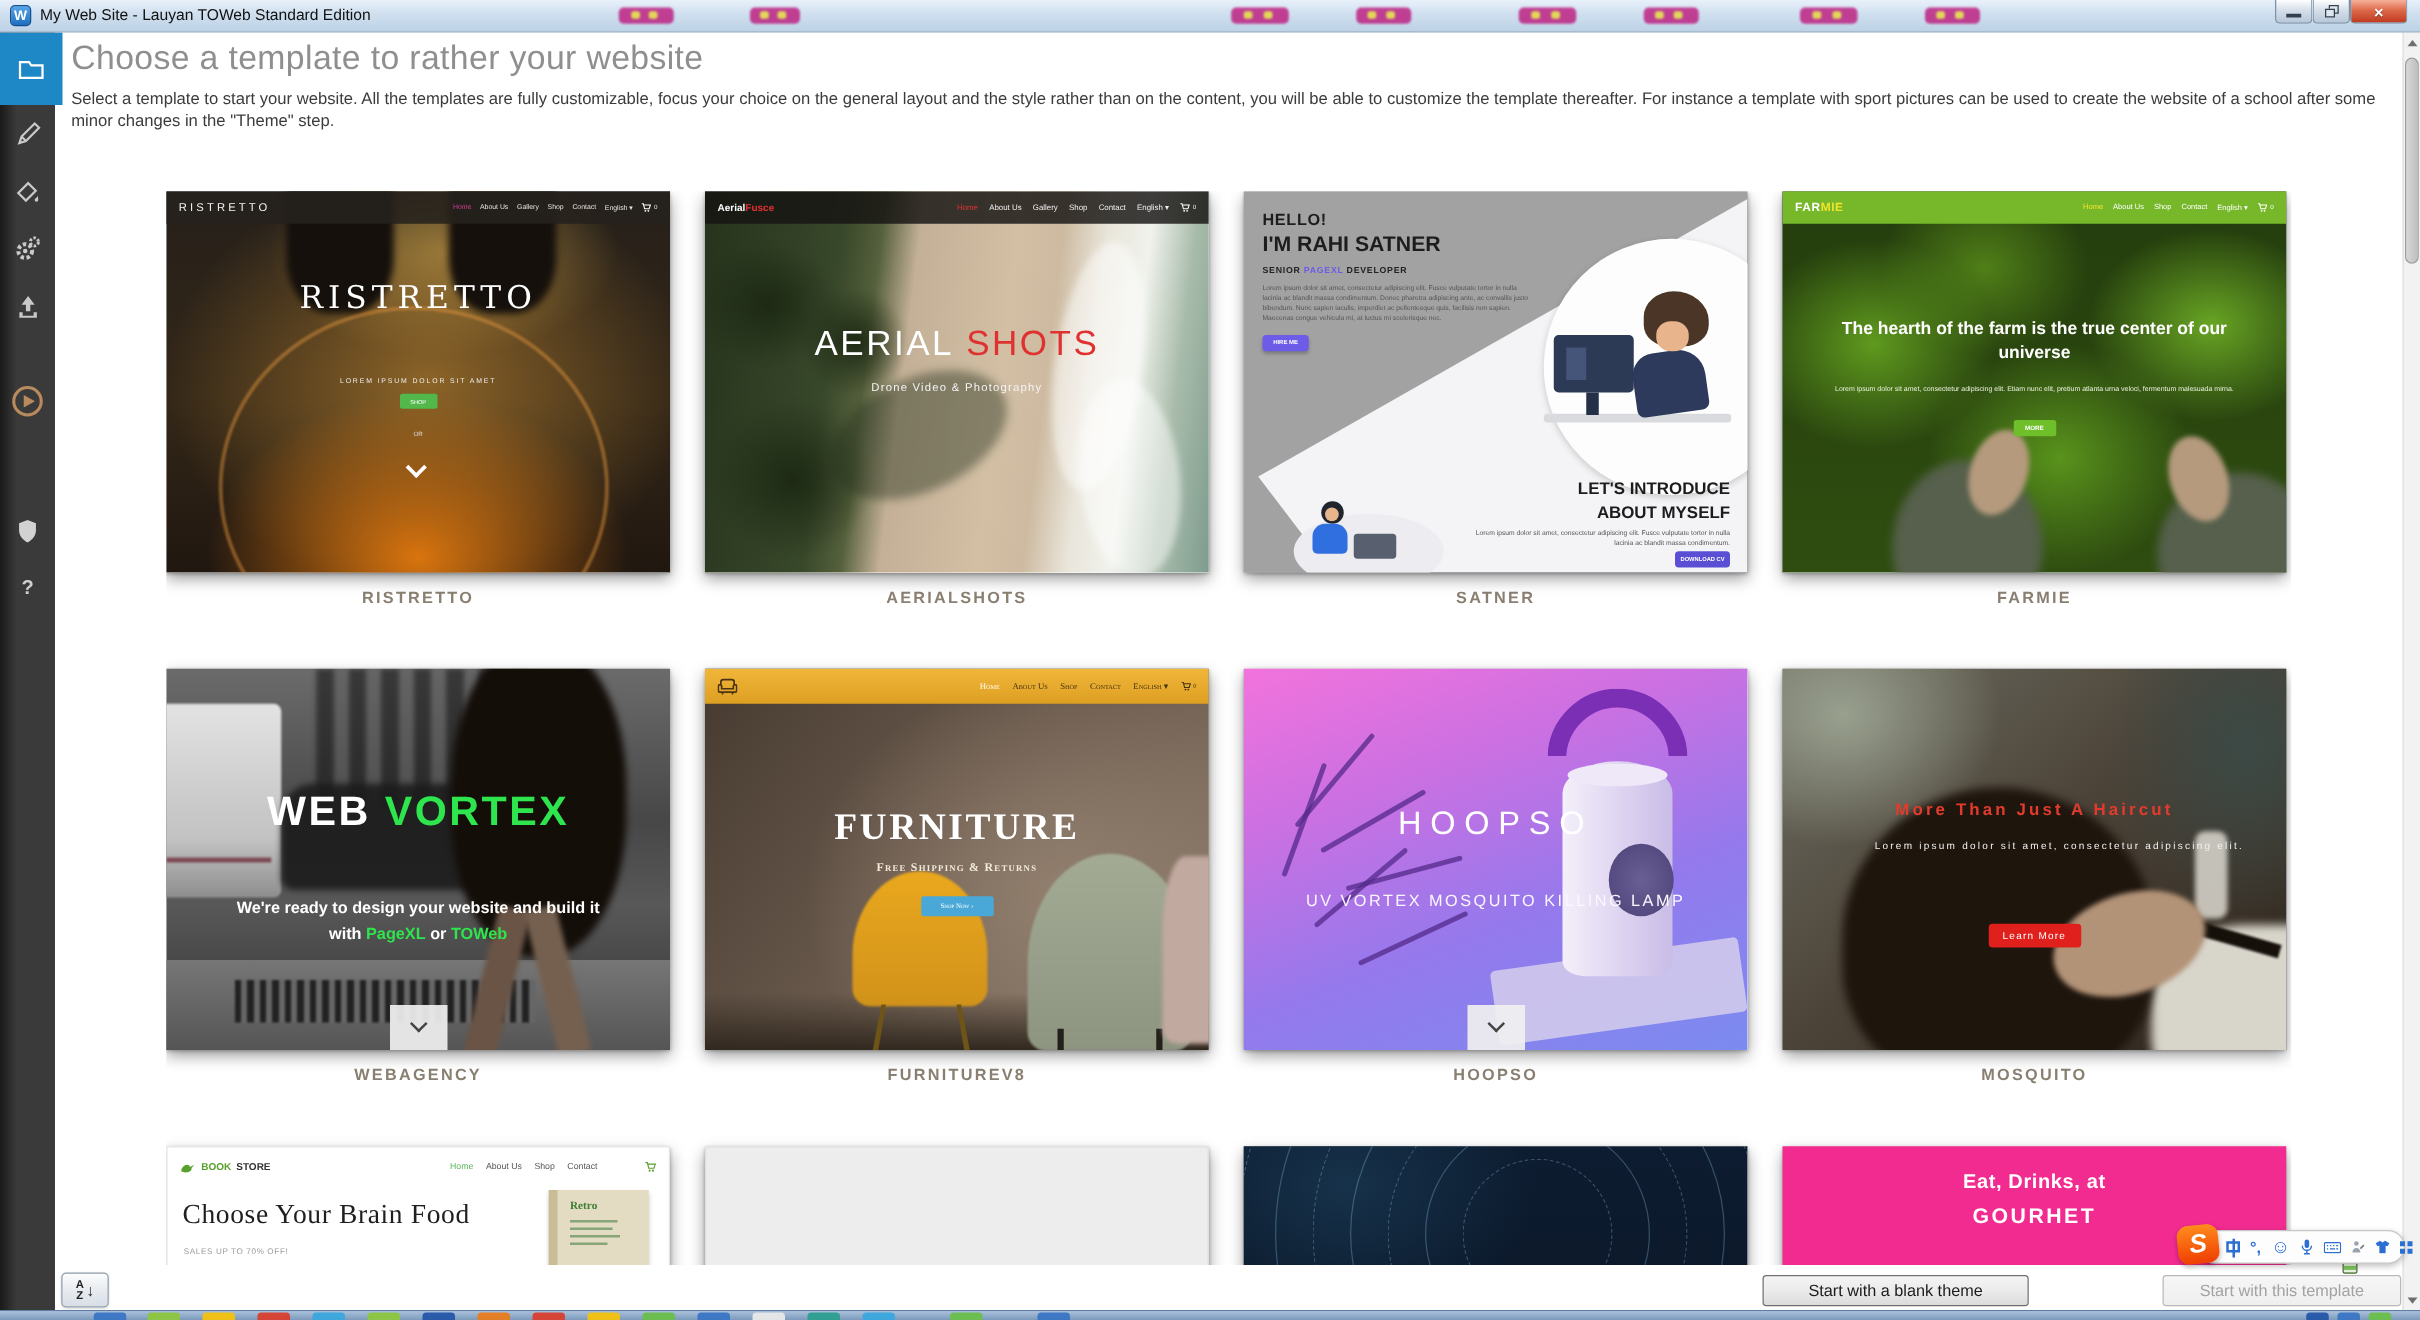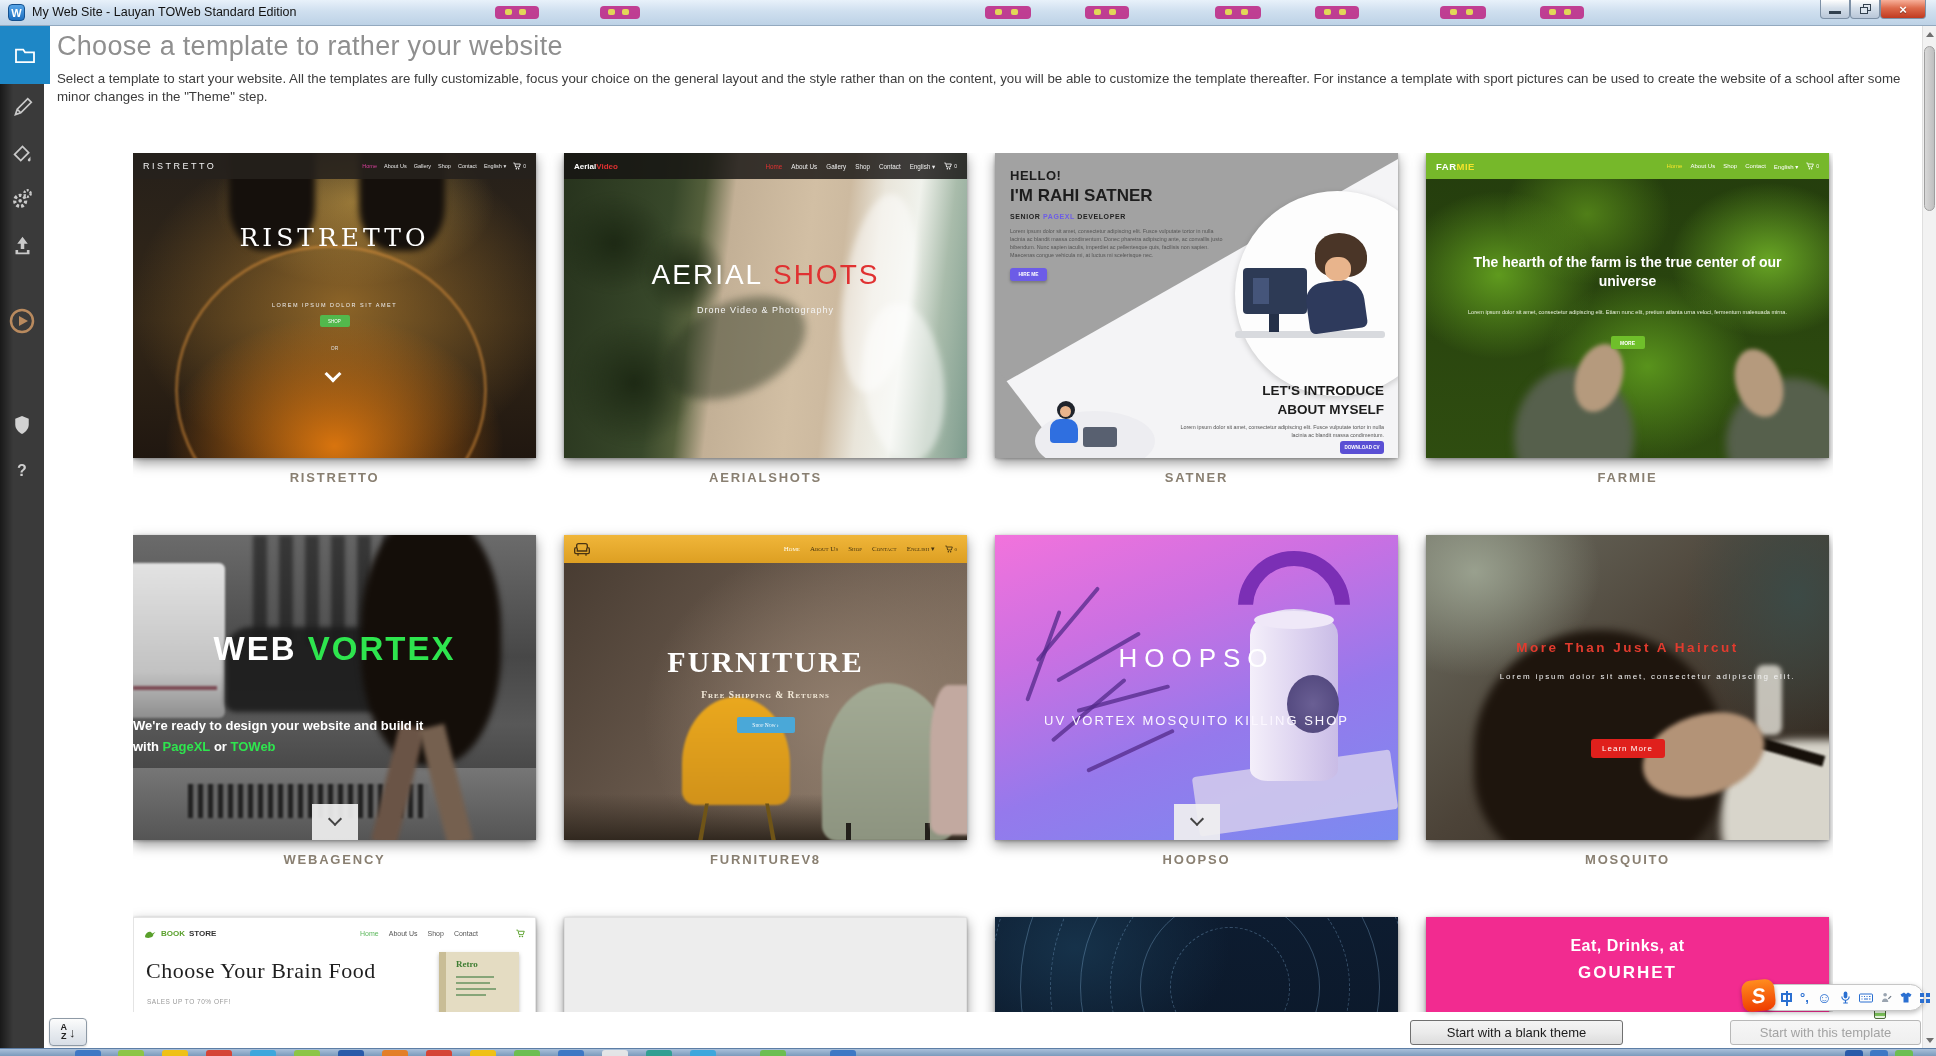--- a/index.html
+++ b/index.html
@@ -134,21 +134,21 @@
   .web-truck:after { content:""; position:absolute; left:8px; bottom:28px; width:84px; height:4px; background:#7c4a54; }
   .web-car { left:92px; top:92px; width:215px; height:85px; background:#1c1c1c; border-radius:26px 40px 10px 10px; filter:blur(2.5px); opacity:.9; }
   .web-walk { left:0; right:0; bottom:0; height:72px; background:linear-gradient(#767676,#555); }
   .web-grate { left:55px; bottom:22px; width:240px; height:34px;
     background:repeating-linear-gradient(90deg,#222 0 5px,#666 5px 10px); filter:blur(1px); }
   .web-fig { left:228px; top:-20px; width:140px; height:250px; background:#140e09; border-radius:45%; filter:blur(3px); }
   .web-leg1 { left:252px; top:190px; width:26px; height:120px; background:#6a5446; transform:rotate(14deg); filter:blur(2px); }
   .web-leg2 { left:300px; top:190px; width:26px; height:120px; background:#75604f; transform:rotate(-14deg); filter:blur(2px); }
   .web-title { top:95px; left:0; right:0; text-align:center; font-size:33px; font-weight:800; color:#fff; letter-spacing:2px; z-index:5; }
   .web-title b { color:#2ee54e; }
-  .web-sub { top:180px; left:0; right:0; font-size:13px; font-weight:bold; color:#fff; line-height:21px; z-index:5; }
+  .web-sub { top:180px; left:0; right:0; text-align:center; font-size:13px; font-weight:bold; color:#fff; line-height:21px; z-index:5; }
   .web-sub b { color:#2ee54e; }
 
   
   .t-fur { background:radial-gradient(280px 240px at 72% 60%, #93806f, rgba(0,0,0,0) 75%),
            linear-gradient(125deg,#463a30,#6b5b4e 50%,#8a7867); }
   .fur-floor { left:0; right:0; bottom:0; height:46px; background:linear-gradient(rgba(40,32,25,0),#31281f); }
   .fur-nav { background:linear-gradient(#f0b63a,#dd9f22); height:28px; }
   .fur-links { font-family:"Liberation Serif",serif; font-variant:small-caps; font-size:7px; color:#43320f; gap:10px; }
   .fur-links .home { color:#fffdf2; }
   .fur-title { top:110px; left:0; right:0; text-align:center; font-family:"Liberation Serif",serif; font-size:30px; font-weight:bold; color:#fff; letter-spacing:2px; z-index:5; }
@@ -389,21 +389,21 @@
 
       <div class="card">
         <div class="thumb t-aer">
           <div class="art aer-bush" style="left:-30px;top:20px;width:160px;height:140px"></div>
           <div class="art aer-bush" style="left:-20px;top:140px;width:180px;height:180px"></div>
           <div class="art aer-bush" style="left:60px;top:60px;width:120px;height:120px"></div>
           <div class="art aer-shadow"></div>
           <div class="art aer-foam" style="left:280px;top:40px;width:70px;height:200px;transform:rotate(8deg)"></div>
           <div class="art aer-foam" style="left:300px;top:150px;width:80px;height:160px;transform:rotate(-6deg)"></div>
           <div class="mini-nav aer-nav">
-            <span class="aer-logo"><b>Aerial</b><b style="color:#e03131">Video</b></span>
+            <span class="aer-logo"><b>Aerial</b><b style="color:#e03131">Fusce</b></span>
             <div class="mini-links aer-links">
               <span style="color:#e03131">Home</span>
               <span>About Us</span>
               <span>Gallery</span>
               <span>Shop</span>
               <span>Contact</span>
               <span>English ▾</span>
               <span class="cart">
                   <svg width="8" height="8" viewBox="0 0 24 22">
                     <path d="M1 2h4l3 12h11l3-9H7" fill="none" stroke="#fff" stroke-width="2.5"></path>
@@ -545,21 +545,21 @@
           <div class="art hoo-leaf" style="left:60px;top:50px;transform:rotate(60deg)"></div>
           <div class="art hoo-leaf" style="left:30px;top:70px;transform:rotate(20deg)"></div>
           <div class="art hoo-leaf" style="left:80px;top:80px;transform:rotate(75deg)"></div>
           <div class="art hoo-leaf" style="left:55px;top:110px;transform:rotate(50deg)"></div>
           <div class="art hoo-leaf" style="left:90px;top:140px;transform:rotate(65deg)"></div>
           <div class="art hoo-mag"></div>
           <div class="art hoo-handle"></div>
           <div class="art hoo-cyl"></div>
           <div class="art hoo-hole"></div>
           <div class="art hoo-title">HOOPSO</div>
-          <div class="art hoo-sub">UV VORTEX MOSQUITO KILLING SHOP</div>
+          <div class="art hoo-sub">UV VORTEX MOSQUITO KILLING LAMP</div>
           <div class="chevbox">
               <span class="chev"></span>
             </div>
         </div>
         <div class="cap">HOOPSO</div>
       </div>
 
       <div class="card">
         <div class="thumb t-bar">
           <div class="art bar-shoulder"></div>

